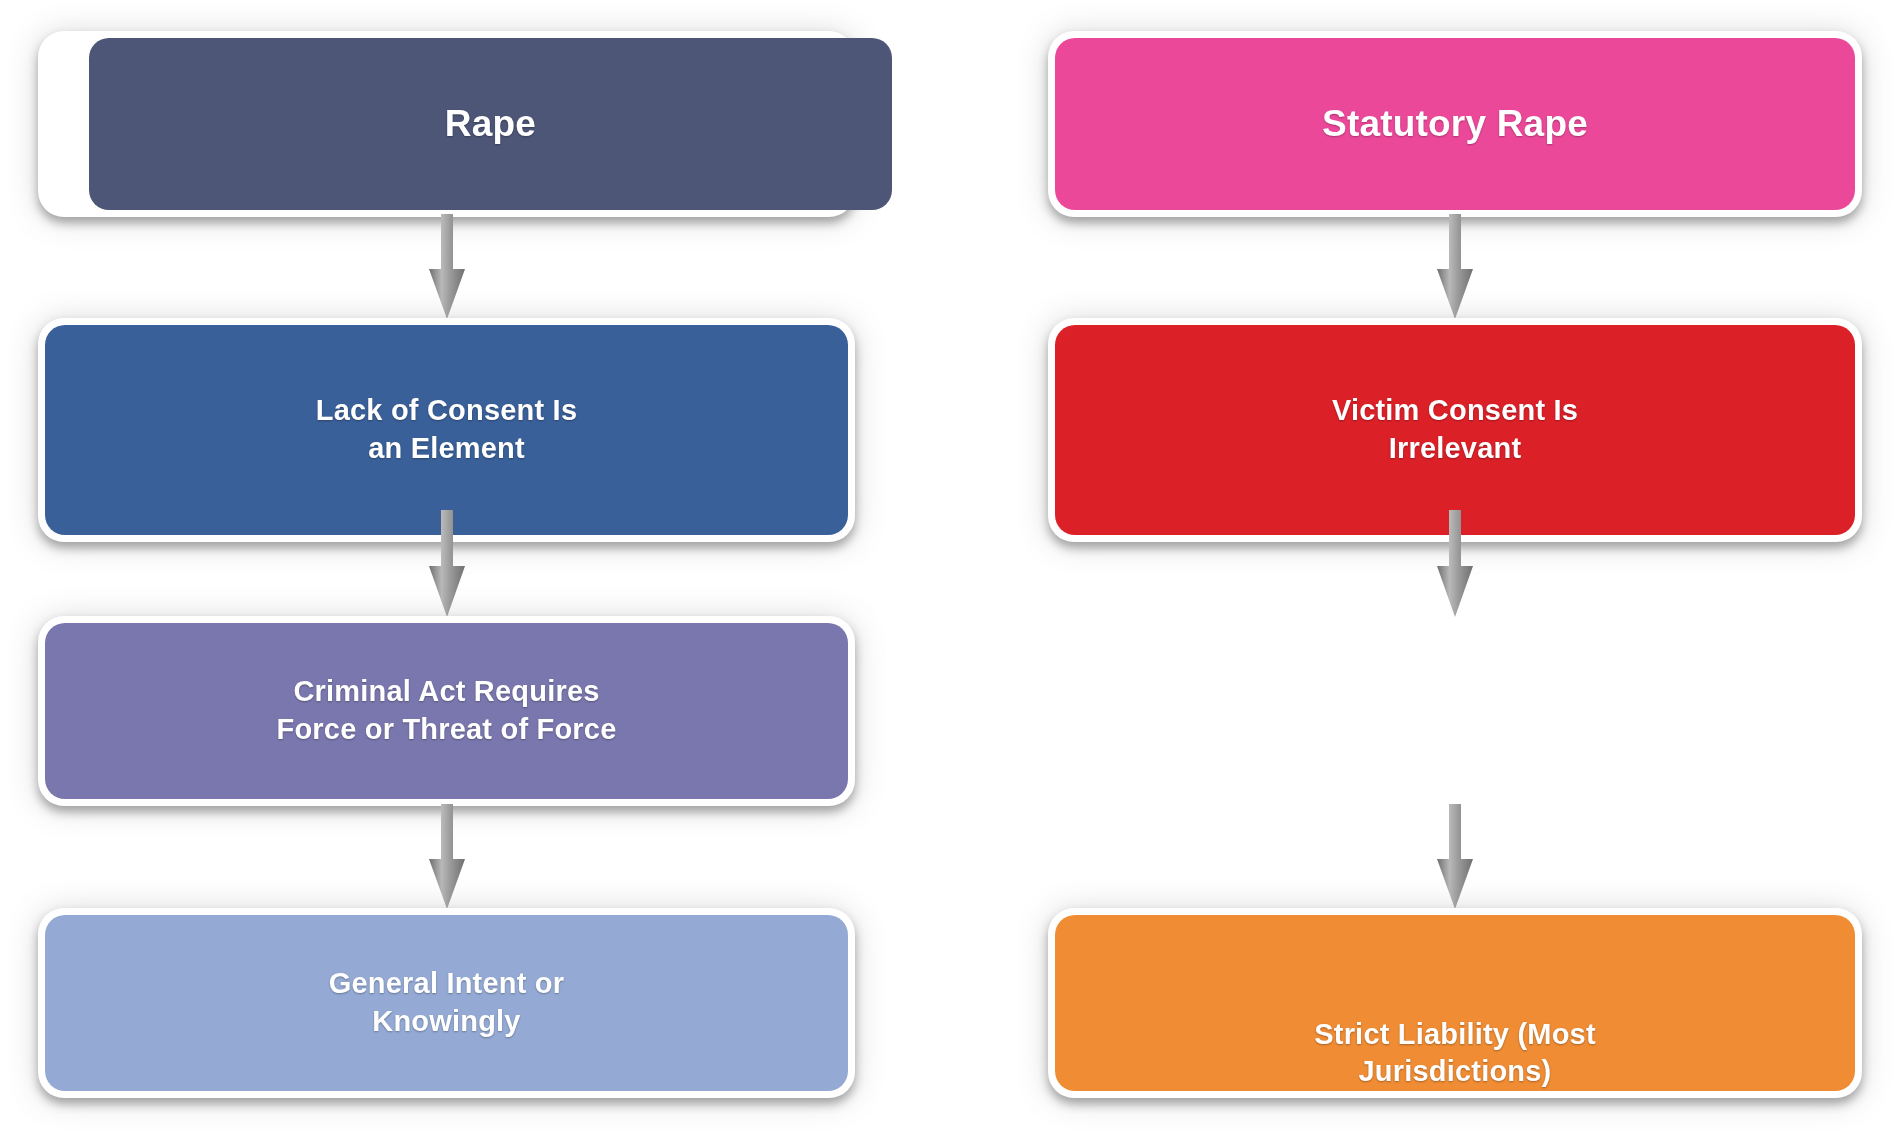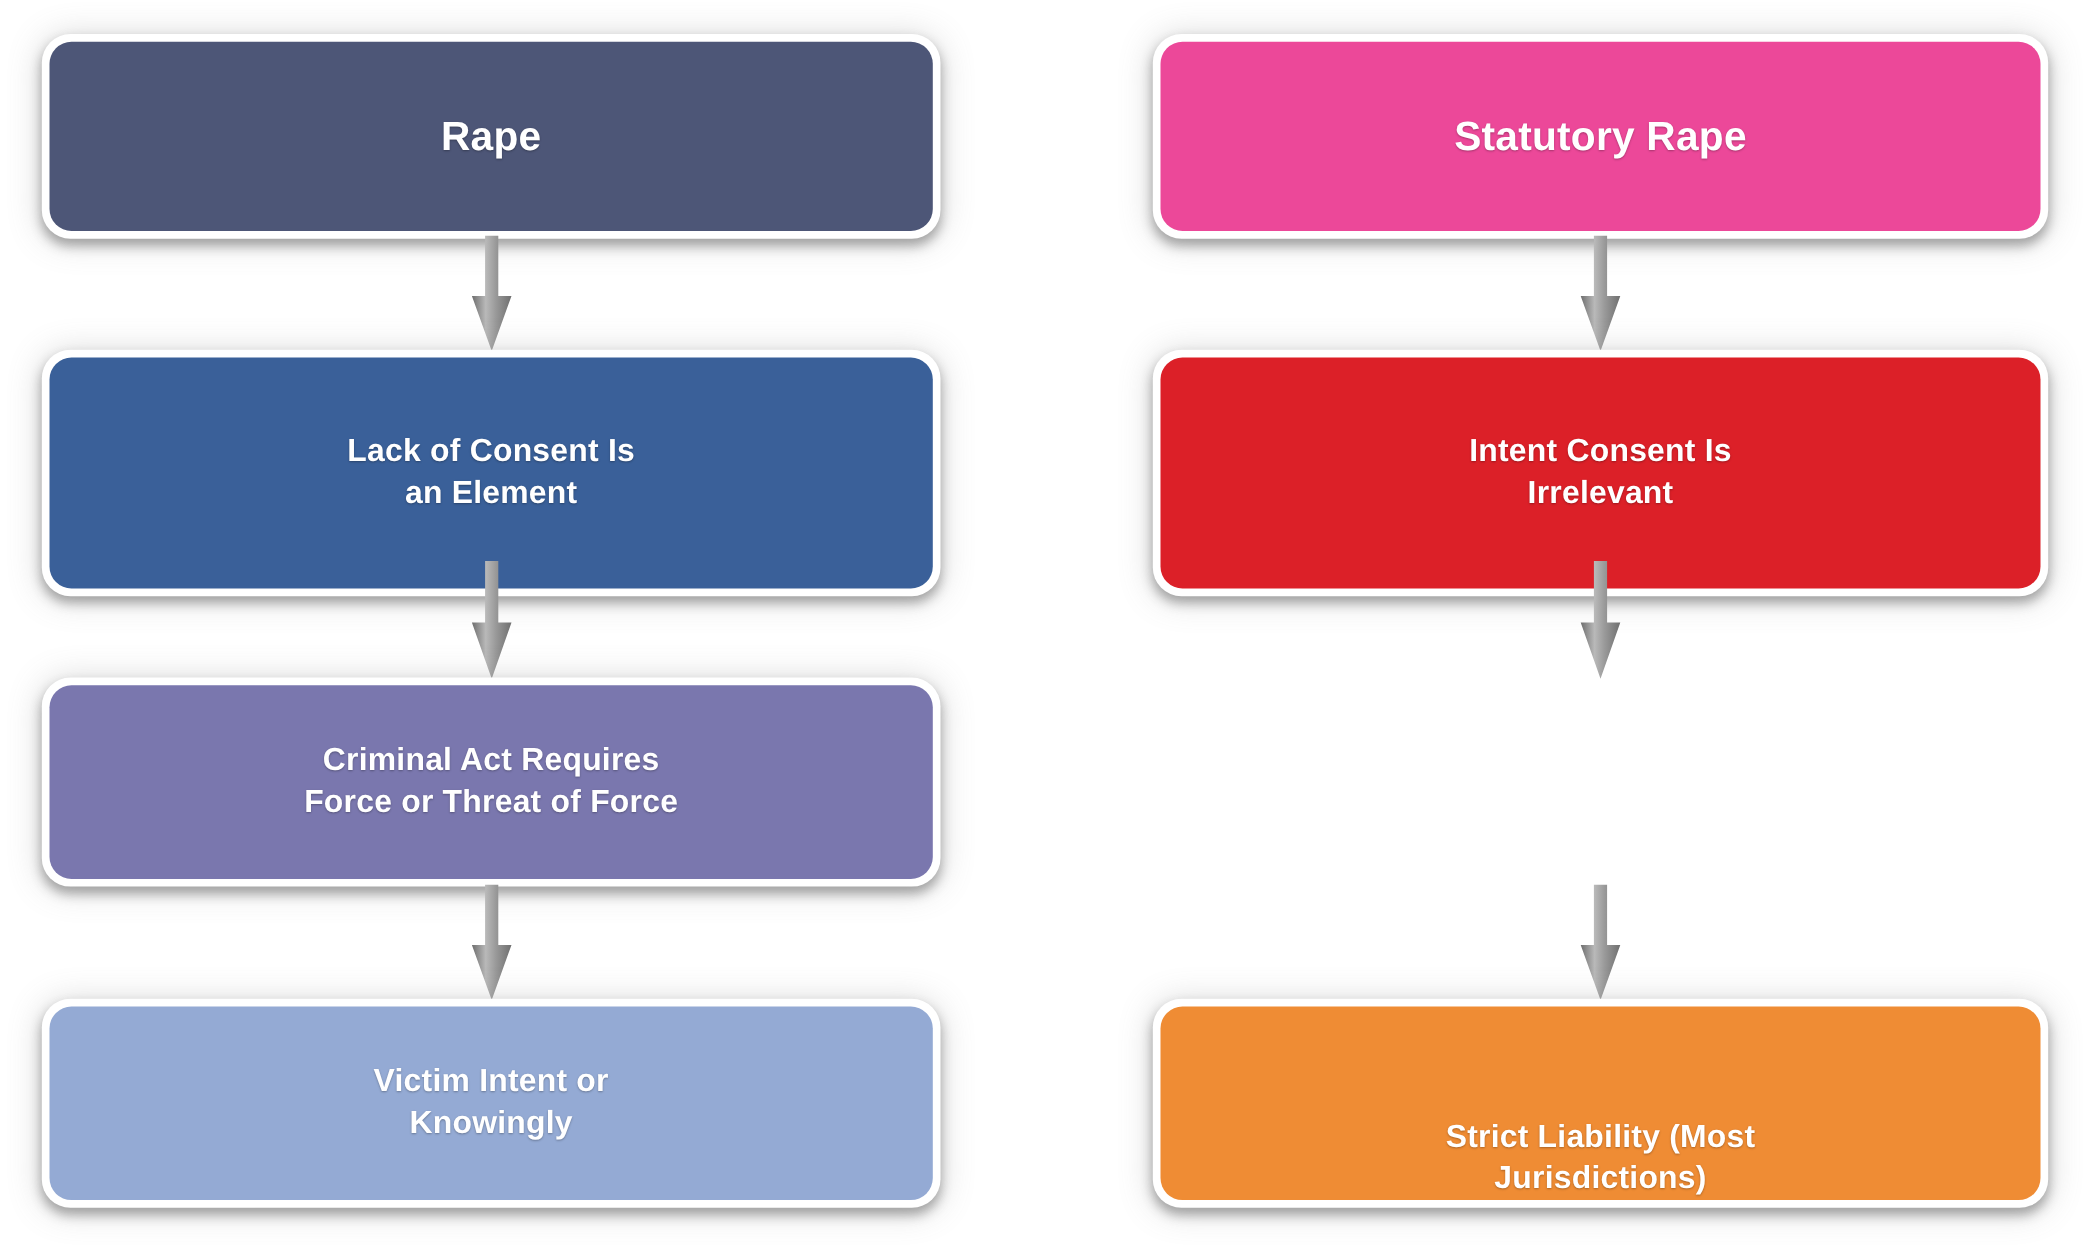--- a/index.html
+++ b/index.html
@@ -69,21 +69,21 @@
   .arrow svg{display:block;width:60px;height:100%;}
 </style>
 </head>
 <body>
 
 <div id="stage">
 
   <div class="col" id="col-left">
 
     <div class="node row1">
-      <div class="node-fill" style="background: rgb(77, 86, 119);">
+      <div class="node-fill" style="background: rgb(77, 86, 119); margin-left: 44px;">
         <span class="node-label">Rape</span>
       </div>
     </div>
 
     <div class="arrow a1">
       <svg viewBox="0 0 60 108" preserveAspectRatio="none" aria-hidden="true">
         <defs>
           <linearGradient id="gL1" x1="0" y1="0" x2="1" y2="0">
             <stop offset="0%" stop-color="#6e6e6e"></stop>
             <stop offset="35%" stop-color="#b9b9b9"></stop>
@@ -132,21 +132,21 @@
             <stop offset="60%" stop-color="#9a9a9a"></stop>
             <stop offset="100%" stop-color="#6f6f6f"></stop>
           </linearGradient>
         </defs>
         <path d="M24,0 L36,0 L36,55 L48,55 L30,105 L12,55 L24,55 Z" fill="url(#gL3)"></path>
       </svg>
     </div>
 
     <div class="node row4">
       <div class="node-fill" style="background: rgb(148, 170, 212);">
-        <span class="node-label">Victim Intent or
+        <span class="node-label">General Intent or
 Knowingly</span>
       </div>
     </div>
   </div>
 
   <div class="col" id="col-right">
 
     <div class="node row1">
       <div class="node-fill" style="background: #ec4899;">
         <span class="node-label">Statutory Rape</span>
@@ -162,21 +162,21 @@
             <stop offset="60%" stop-color="#9a9a9a"></stop>
             <stop offset="100%" stop-color="#6f6f6f"></stop>
           </linearGradient>
         </defs>
         <path d="M24,0 L36,0 L36,55 L48,55 L30,105 L12,55 L24,55 Z" fill="url(#gR1)"></path>
       </svg>
     </div>
 
     <div class="node row2">
       <div class="node-fill" style="background: rgb(220, 32, 40);">
-        <span class="node-label">Intent Consent Is
+        <span class="node-label">Victim Consent Is
 Irrelevant</span>
       </div>
     </div>
 
     <div class="arrow a2">
       <svg viewBox="0 0 60 110" preserveAspectRatio="none" aria-hidden="true">
         <defs>
           <linearGradient id="gR2" x1="0" y1="0" x2="1" y2="0">
             <stop offset="0%" stop-color="#6e6e6e"></stop>
             <stop offset="35%" stop-color="#b9b9b9"></stop>

